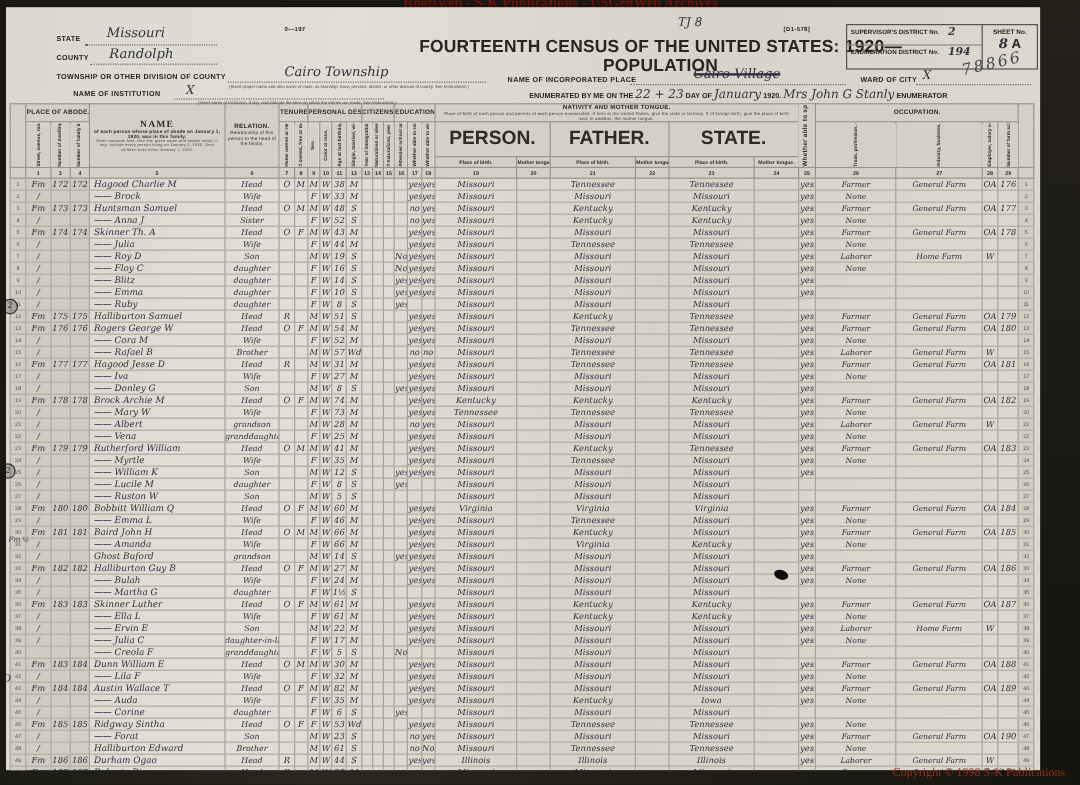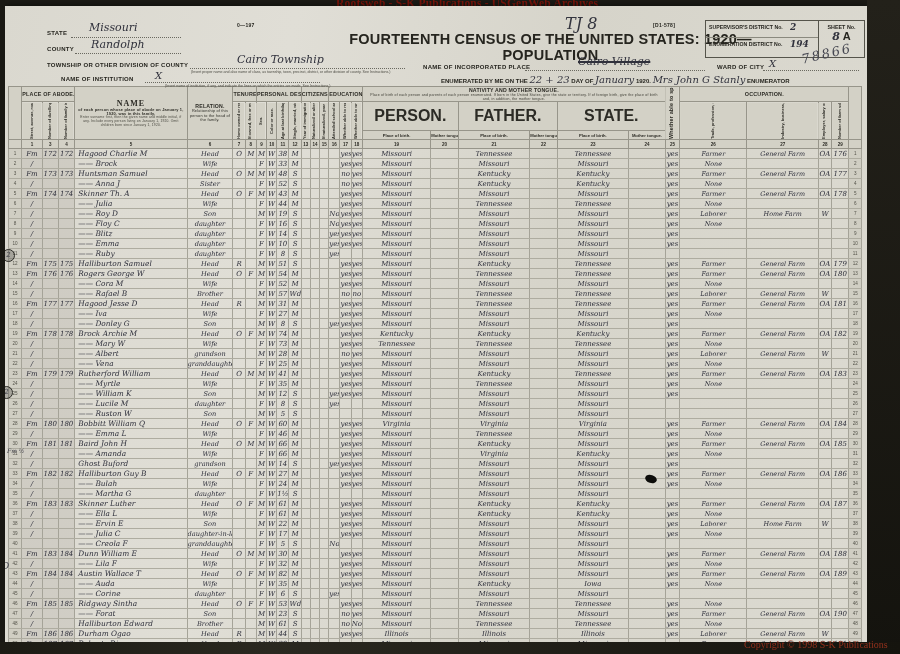--- a/index.html
+++ b/index.html
@@ -52,21 +52,21 @@
   
   .census td:nth-child(2),.census td:nth-child(5),.census td:nth-child(6),.census td:nth-child(7),
   .census td:nth-child(9),.census td:nth-child(13),.census td:nth-child(16),.census td:nth-child(19),
   .census td:nth-child(21),.census td:nth-child(23),.census td:nth-child(25),.census td:nth-child(26),
   .census td:nth-child(30){border-left:1.5px solid #5d5c52;}
   
   .mark{position:absolute;font-family:"DejaVu Serif",serif;font-style:italic;color:#3a3b45;}
   .circ{width:11px;height:11px;border:1.5px solid #2e2d28;border-radius:50%;font-size:7px;line-height:11px;text-align:center;background:rgba(40,40,35,.25);}
   .inkblot{position:absolute;left:645px;top:475px;width:12px;height:8px;background:#0d0d0b;border-radius:50%;transform:rotate(18deg);}
   .marginnum{font-size:13px;transform:rotate(-13deg);letter-spacing:2px;color:#454650;}
-  .topscribble{font-size:16px;color:#33343e;}
+  .topscribble{font-size:10px;color:#33343e;}
 </style>
 </head>
 <body>
 
 <div class="screen">
   <div class="banner">Rootsweb - S-K Publications - USGenWeb Archives</div>
 
   <div class="paper">
 
     <div class="fh">

